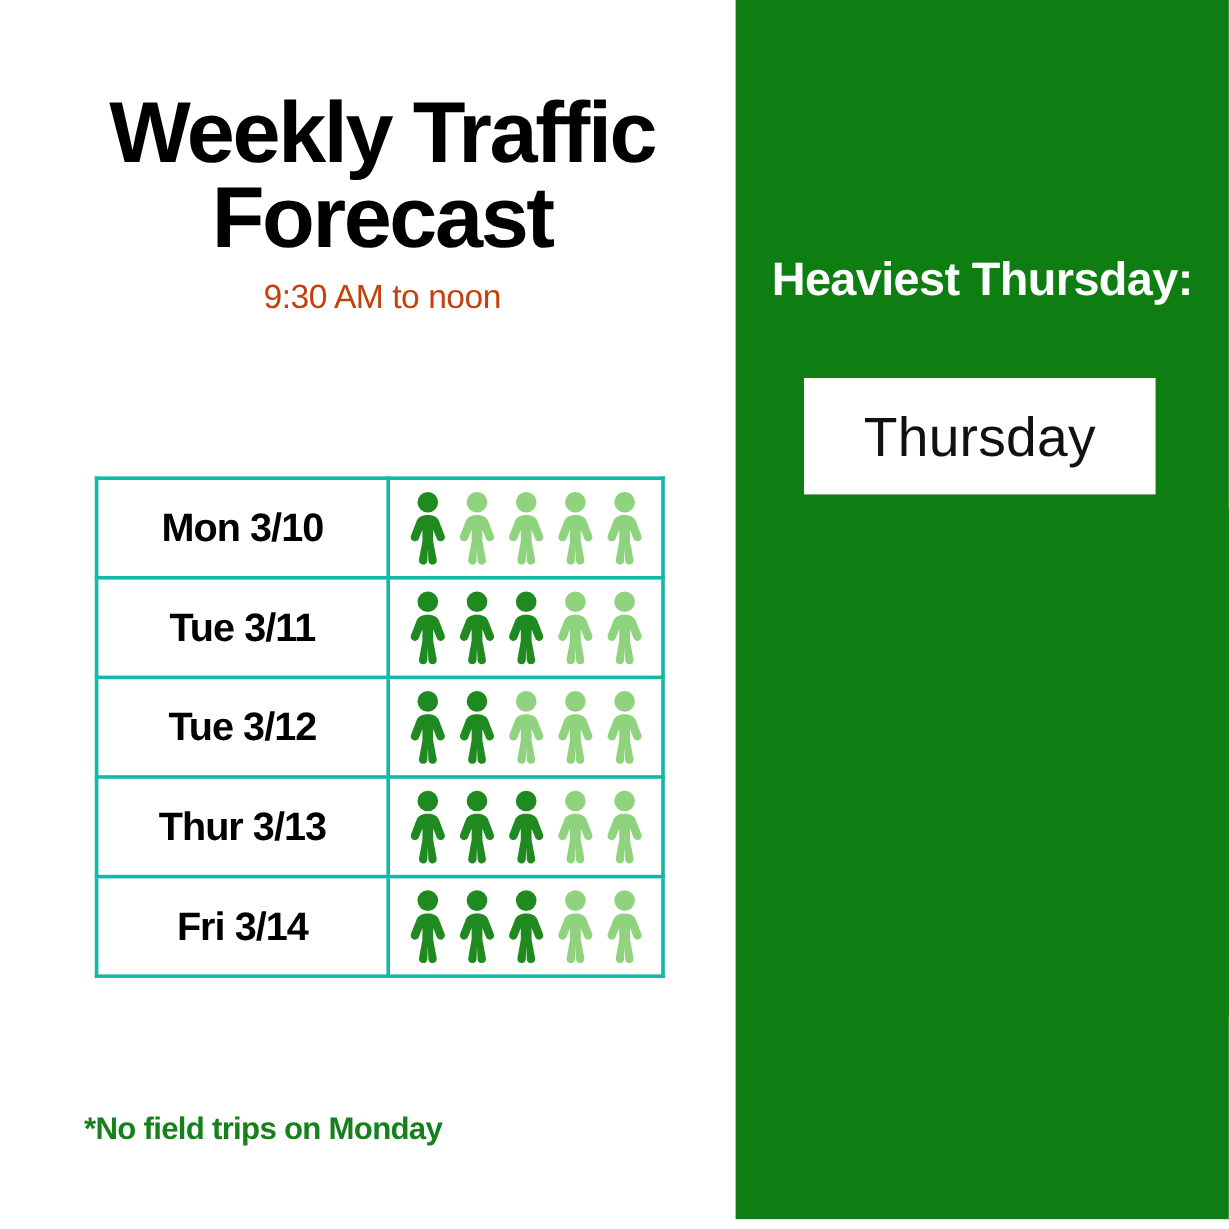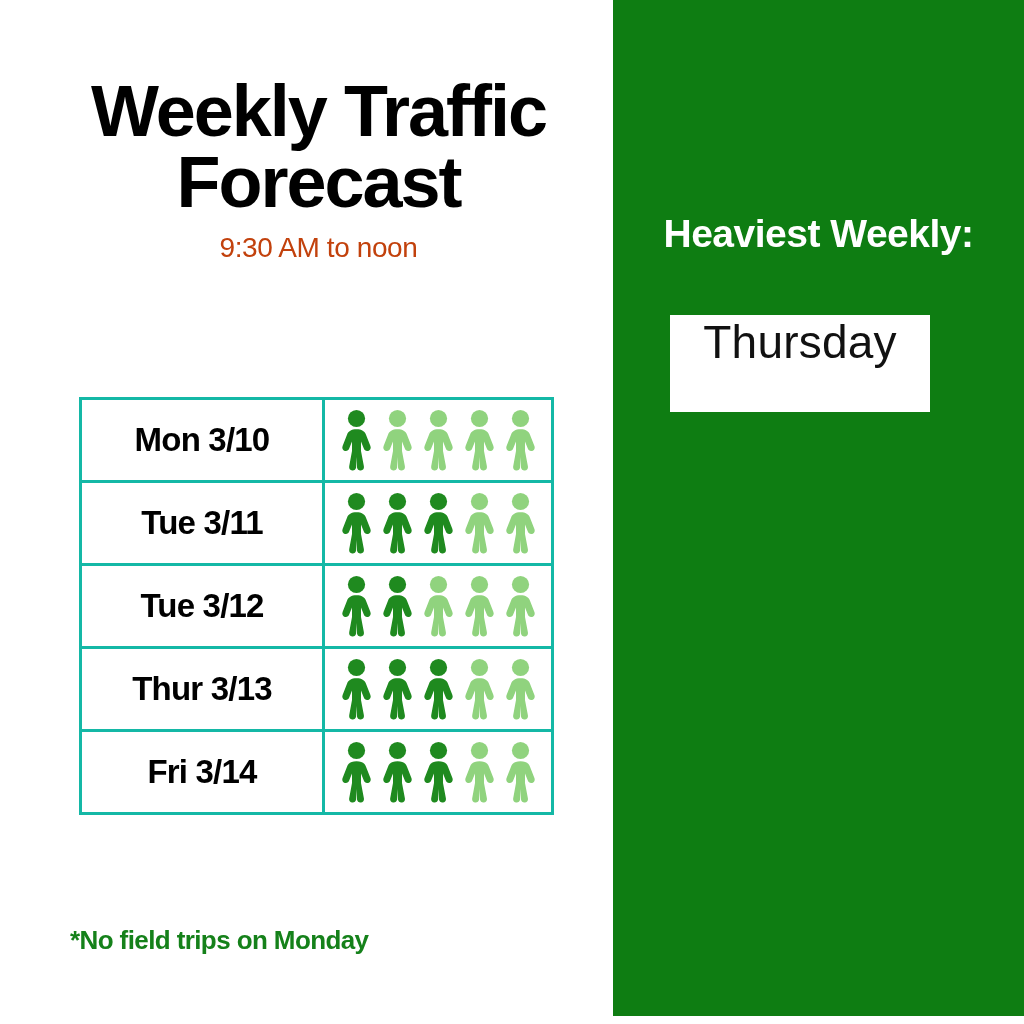--- a/index.html
+++ b/index.html
@@ -36,24 +36,25 @@
     font-size: 39px;
     line-height: 43px;
     letter-spacing: -0.5px;
   }
   #heaviest-heading { top: 212px; }
   #lightest-heading { top: 577px; }
 
   .answer-box {
     position: absolute;
     left: 57px;
-    width: 260px;
+    width: 293px;
     height: 97px;
     background: #ffffff;
     display: flex;
+    align-items: center;
     justify-content: center;
     box-sizing: border-box;
   }
   #heaviest-box { top: 315px; }
   #lightest-box { top: 680px; }
 
   .answer-text {
     color: #111111;
     font-size: 46px;
     font-weight: 300;
@@ -298,19 +299,19 @@
           </div>
       </td>
     </tr>
   </tbody>
 </table>
 
 <div id="footnote">*No field trips on Monday</div>
 
 <div id="right-panel">
 
-  <div class="panel-heading" id="heaviest-heading">Heaviest Weekly:</div>
+  <div class="panel-heading" id="heaviest-heading">Heaviest Thursday:</div>
   <div class="answer-box" id="heaviest-box">
     <span class="answer-text">Thursday</span>
   </div>
 
 
 </div>
 
 </body></html>

